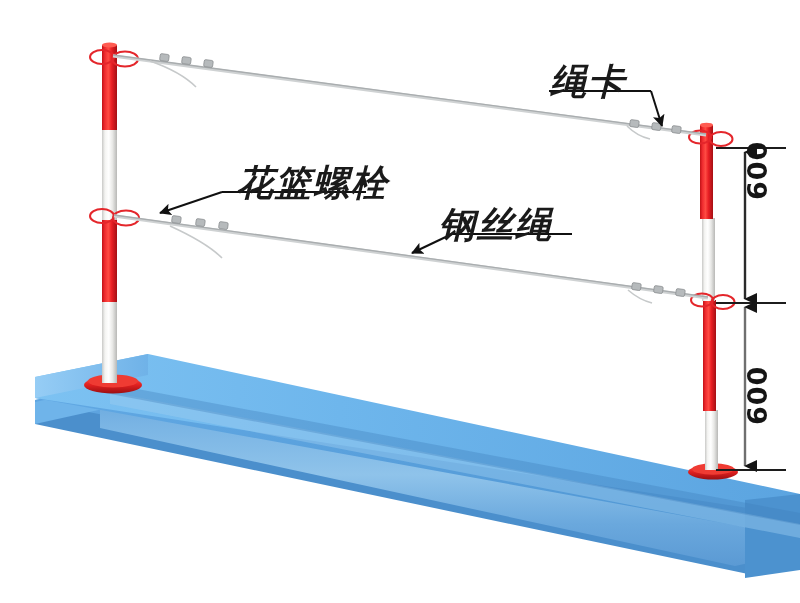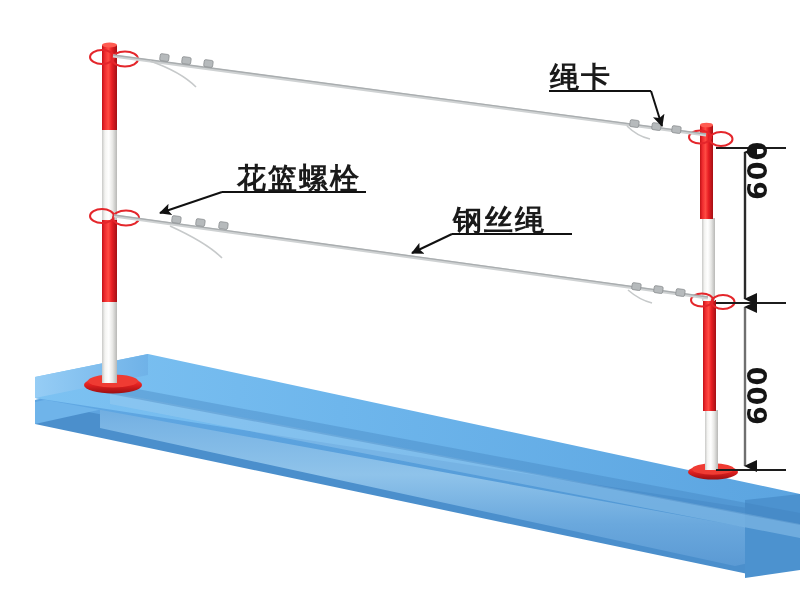--- a/index.html
+++ b/index.html
@@ -26,21 +26,22 @@
   }
   .lbl {
     position: absolute;
     font-family: "DejaVu Sans", "Liberation Sans", sans-serif;
     font-weight: 700;
     color: #1a1a1a;
     white-space: nowrap;
     letter-spacing: 2px;
   }
   .lbl-main {
-    font-size: 29px;
+    font-size: 36px;
+    font-style: italic;
   }
   .dimtext {
     position: absolute;
     font-family: "DejaVu Sans", "Liberation Sans", sans-serif;
     font-weight: 700;
     font-size: 27px;
     color: #151515;
     letter-spacing: 1px;
     transform-origin: 0 0;
     white-space: nowrap;
@@ -246,19 +247,19 @@
       <line x1="745" y1="152" x2="745" y2="299" stroke="#2a2a2a" stroke-width="2.4" marker-start="url(#arwUp)" marker-end="url(#arwDown)"></line>
 
       <line x1="745" y1="307" x2="745" y2="466" stroke="#6f6f6f" stroke-width="2.4" marker-start="url(#arwUp)" marker-end="url(#arwDown)"></line>
     </g>
   </svg>
 
   <div class="lbl lbl-main" style="left:550px; top:58px;">绳卡</div>
 
   <div class="lbl lbl-main" style="left:223px; top:159px;margin-left:14px;">花篮螺栓</div>
 
-  <div class="lbl lbl-main" style="left:453px; top:201px;">钢丝绳</div>
+  <div class="lbl lbl-main" style="left:439px; top:201px;">钢丝绳</div>
 
   <div class="dimtext" style="left:742px; top:200px; transform:rotate(-90deg);">600</div>
 
   <div class="dimtext" style="left:742px; top:425px; transform:rotate(-90deg);">600</div>
 
 </div>
 
 </body></html>

